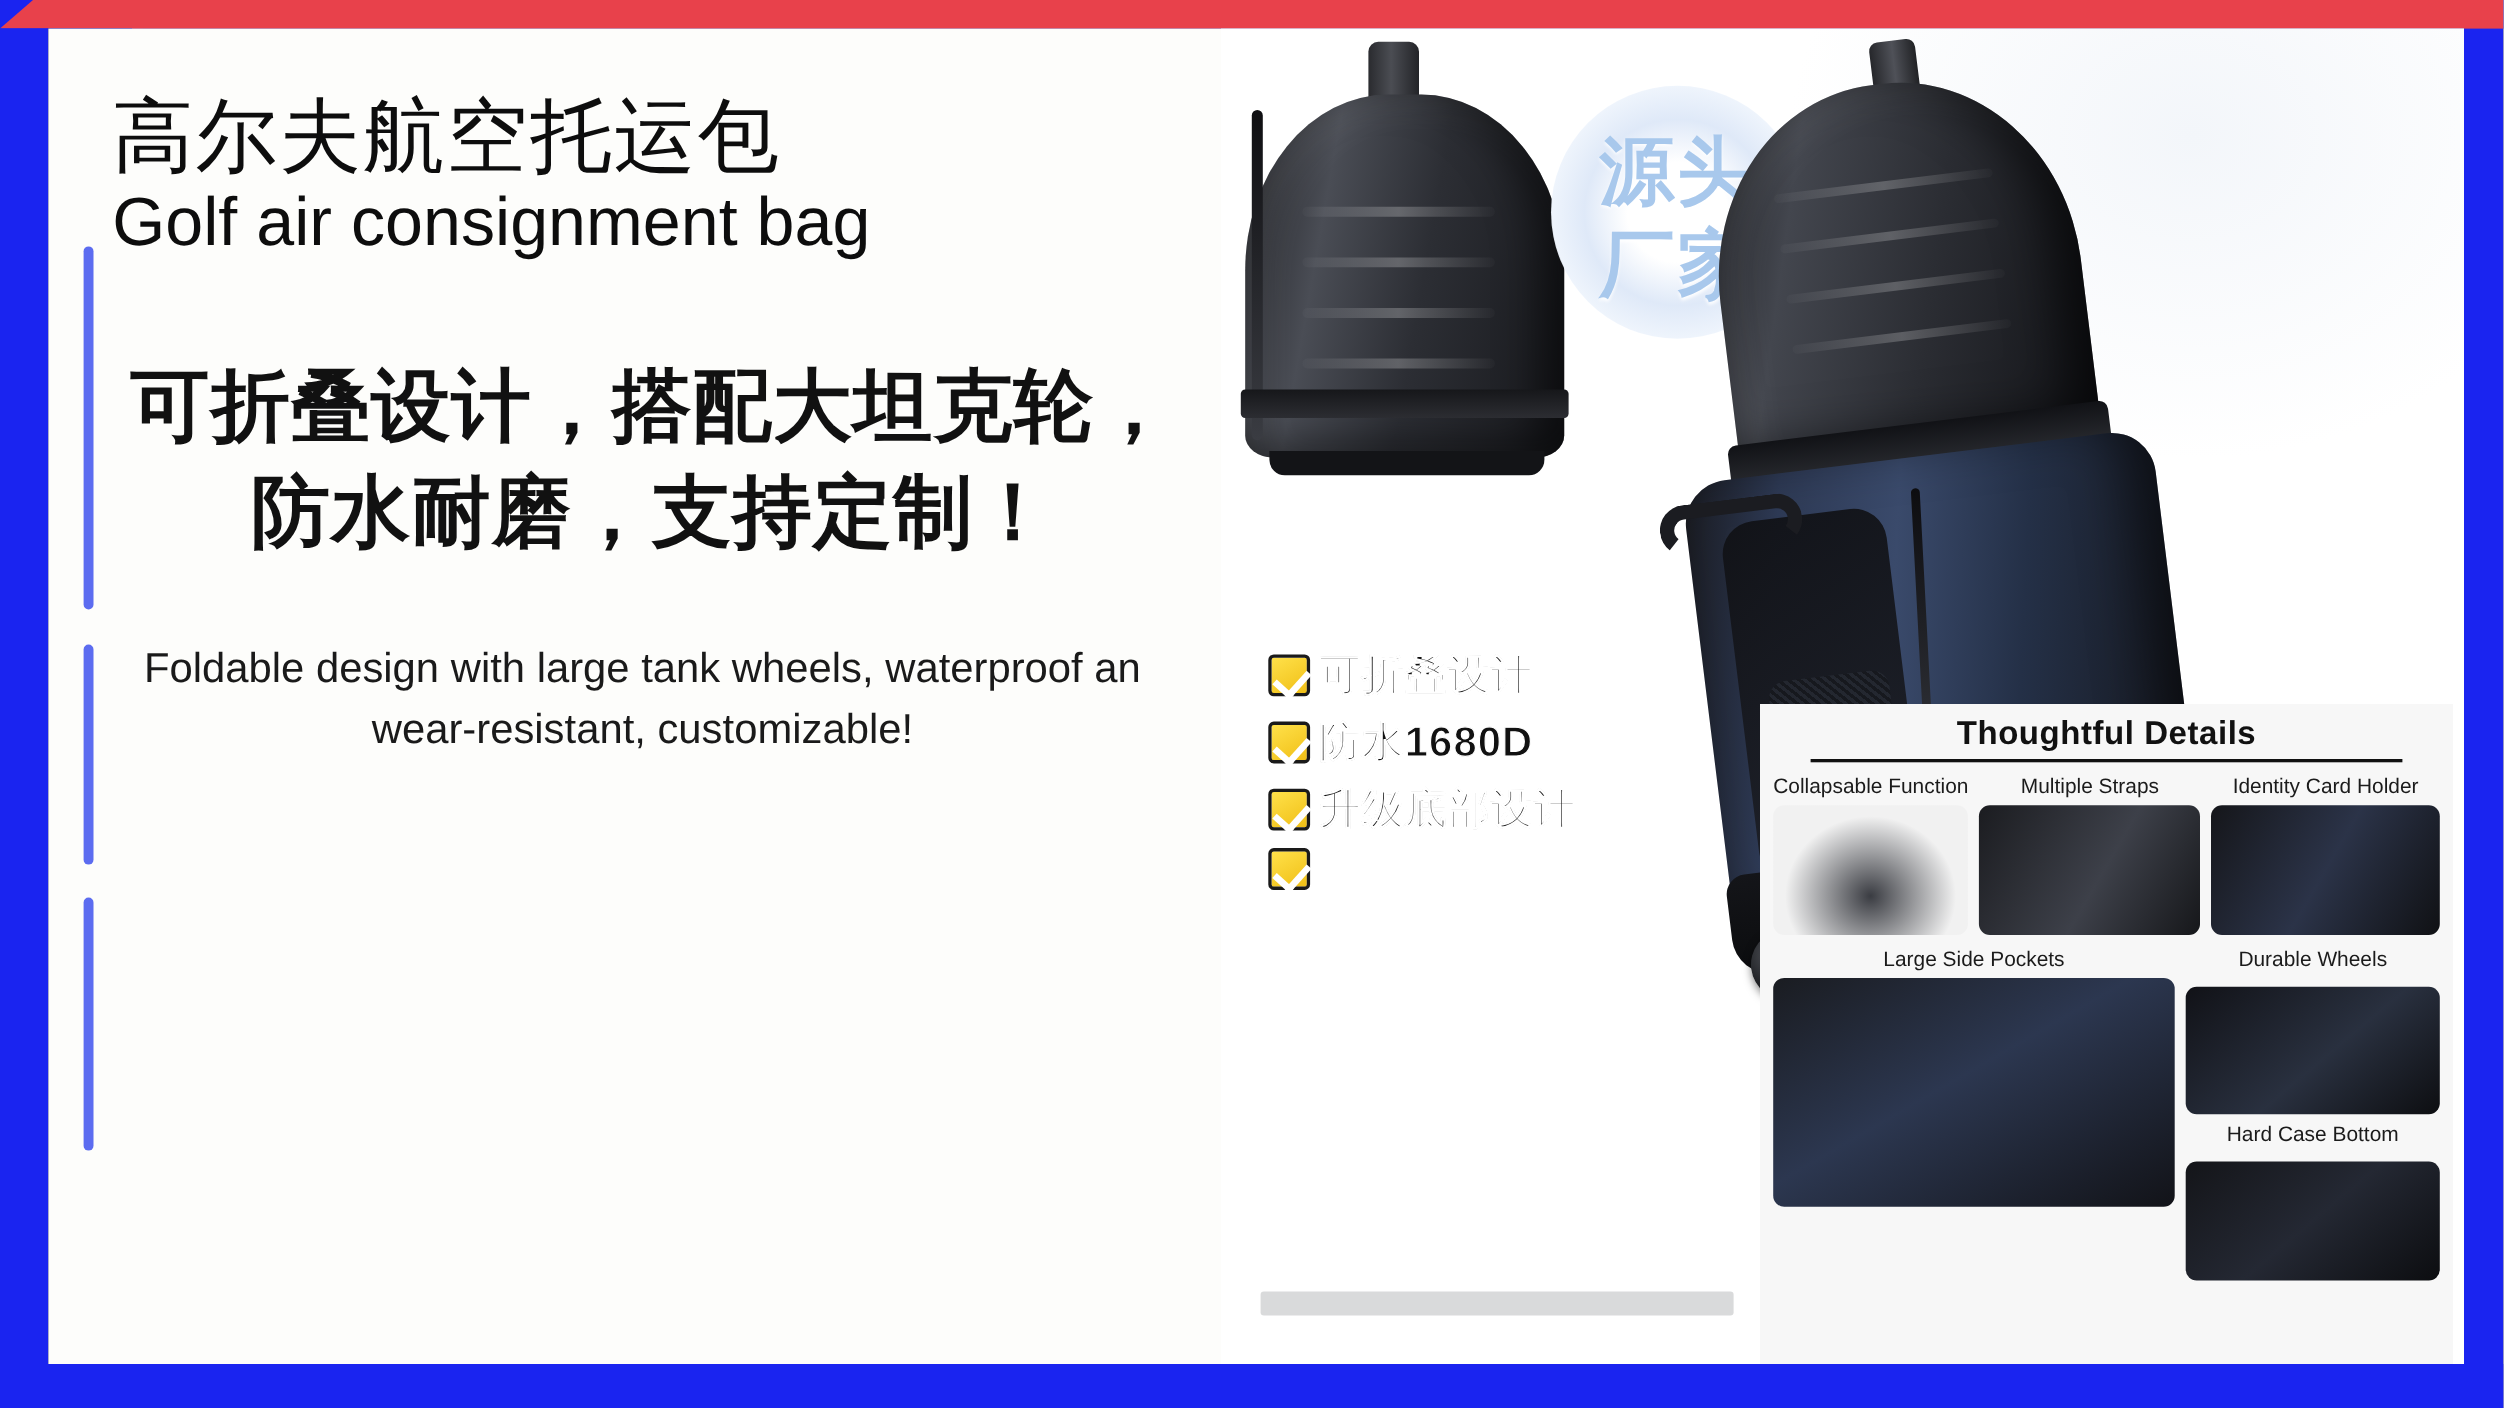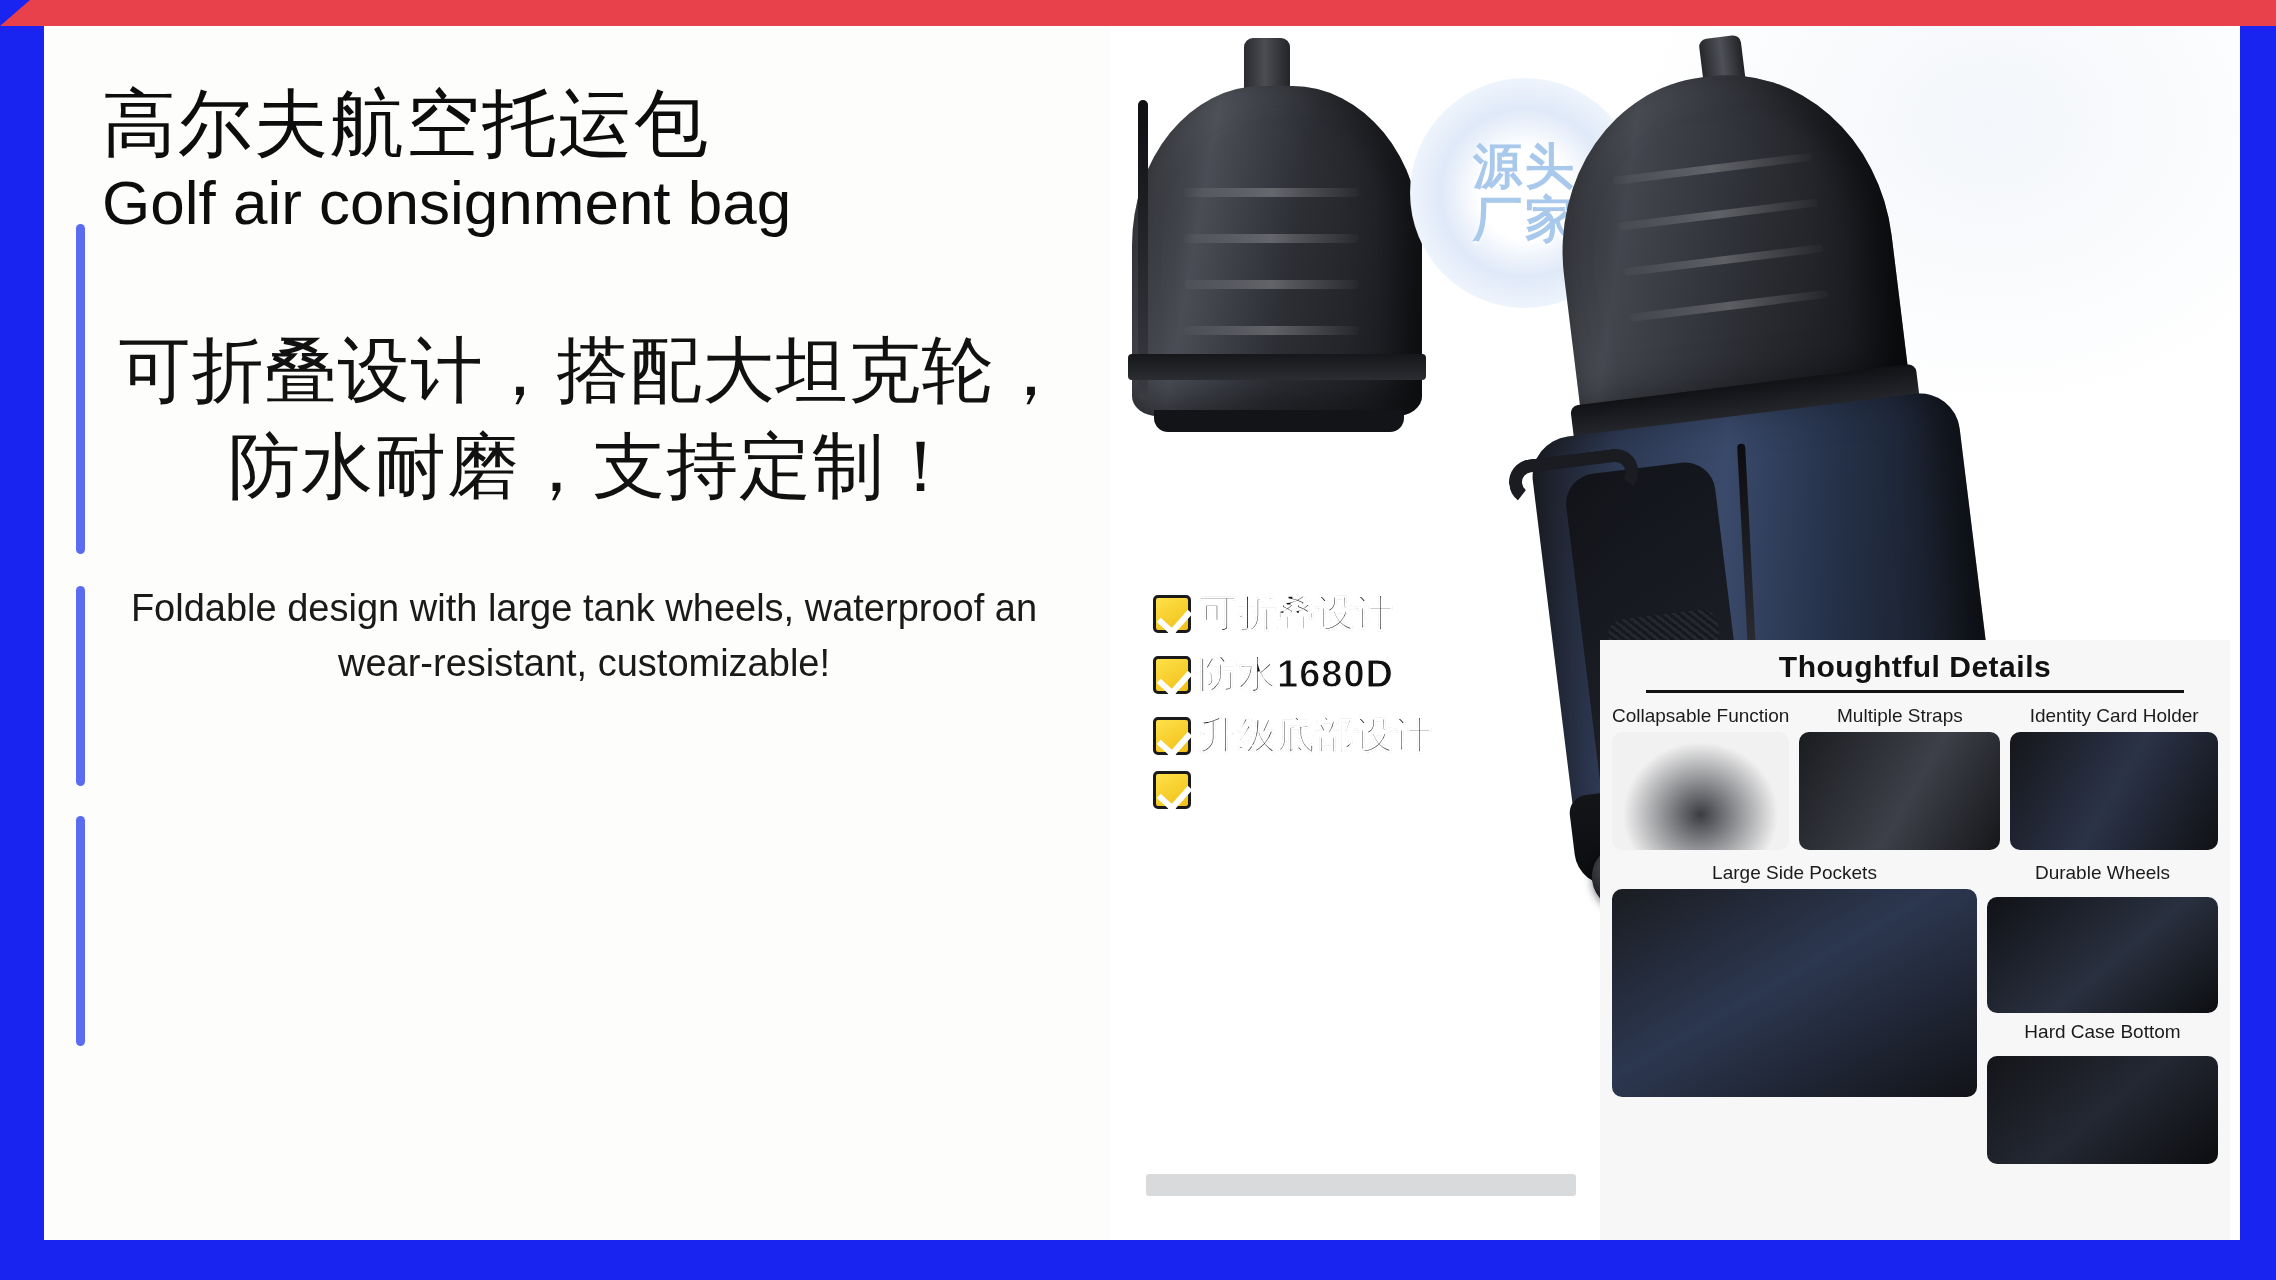--- a/index.html
+++ b/index.html
@@ -30,21 +30,21 @@
   .title-en { font-size:62px; line-height:1.12; font-weight:400; color:#0d0d0d;
      margin-top:4px; white-space:nowrap; }
 
   
   .rail { position:absolute; left:32px; width:9px; border-radius:6px; background:#5c6cf0; }
   .rail-1 { top:198px;  height:330px; }
   .rail-2 { top:560px;  height:200px; }
   .rail-3 { top:790px;  height:230px; }
 
   .headline { position:absolute; top:296px; left:44px; width:1010px; text-align:center; }
-  .headline-line { font-size:72px; line-height:1.34; font-weight:400; color:#111;
+  .headline-line { font-size:72px; line-height:1.34; font-weight:700; color:#111;
      letter-spacing:1px; white-space:nowrap; }
   .headline-line.l2 { letter-spacing:1px; }
 
   .subcopy { position:absolute; top:555px; left:60px; width:960px; text-align:center; }
   .subcopy-line { font-size:38px; line-height:1.46; color:#1a1a1a; font-weight:400; }
 
   
   .right-col { position:absolute; top:0; right:0; width:1130px; height:100%; }
 
   
@@ -68,22 +68,22 @@
   .case-strap { position:absolute; left:-4px; top:316px; width:298px; height:26px;
      background:linear-gradient(180deg,#16171a,#2c2d32); border-radius:4px; }
   .case-foot { position:absolute; left:22px; top:372px; width:250px; height:22px;
      background:#131417; border-radius:0 0 14px 14px; }
 
   
   .badge { position:absolute; left:300px; top:52px; width:230px; height:230px;
      border-radius:50%;
      background:radial-gradient(circle at 50% 50%, #ffffff 28%, #dfe9f8 52%, #eef4fc 70%, rgba(255,255,255,0) 78%);
      display:flex; flex-direction:column; align-items:center; justify-content:center; }
-  .badge-line { font-size:49px; font-weight:700; color:#a8c8ec; line-height:1.08;
-     letter-spacing:3px; text-shadow:0 2px 3px rgba(255,255,255,.9); }
+  .badge-line { font-size:68px; font-weight:700; color:#a8c8ec; line-height:1.08;
+     letter-spacing:3px; text-shadow:0 2px 3px rgba(255,255,255,.9);margin-top:12px; }
 
   
   .bag { position:absolute; left:300px; top:-20px; width:620px; height:880px;
      transform:rotate(-7deg); }
   .bag-top-handle { position:absolute; left:338px; top:34px; width:42px; height:66px;
      background:linear-gradient(90deg,#26272b,#4f5158 50%,#212225); border-radius:8px; }
   .bag-hood { position:absolute; left:176px; top:72px; width:330px; height:330px;
      background:linear-gradient(105deg,#16171b 0%,#43464e 24%,#2b2d33 58%,#121317 100%);
      border-radius:160px 160px 18px 18px / 180px 180px 14px 14px;
      box-shadow:inset -24px -12px 46px rgba(0,0,0,.6), inset 20px 10px 34px rgba(255,255,255,.07); }

